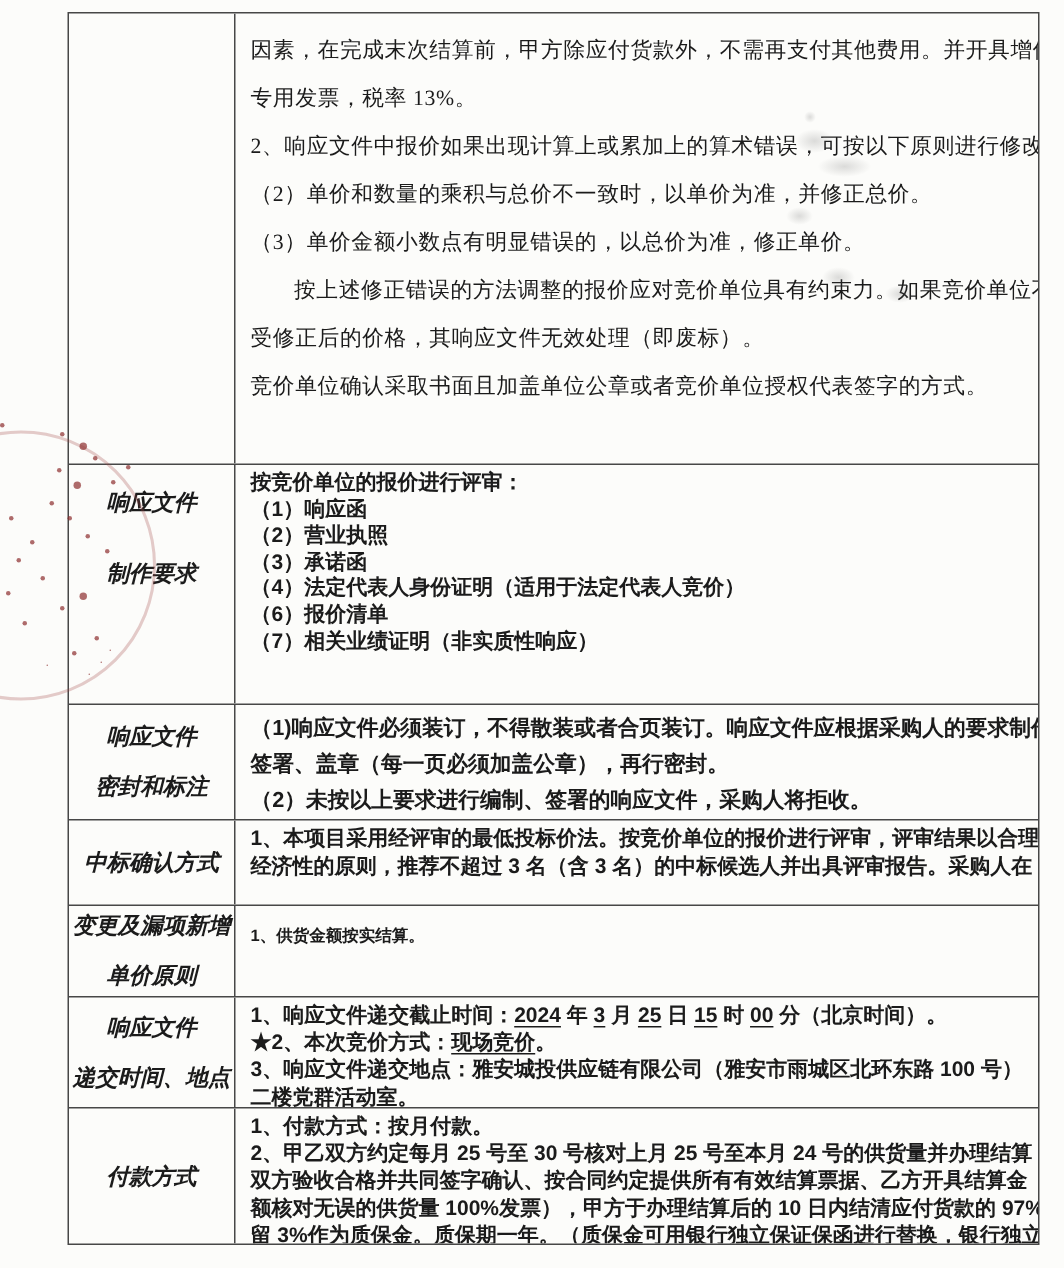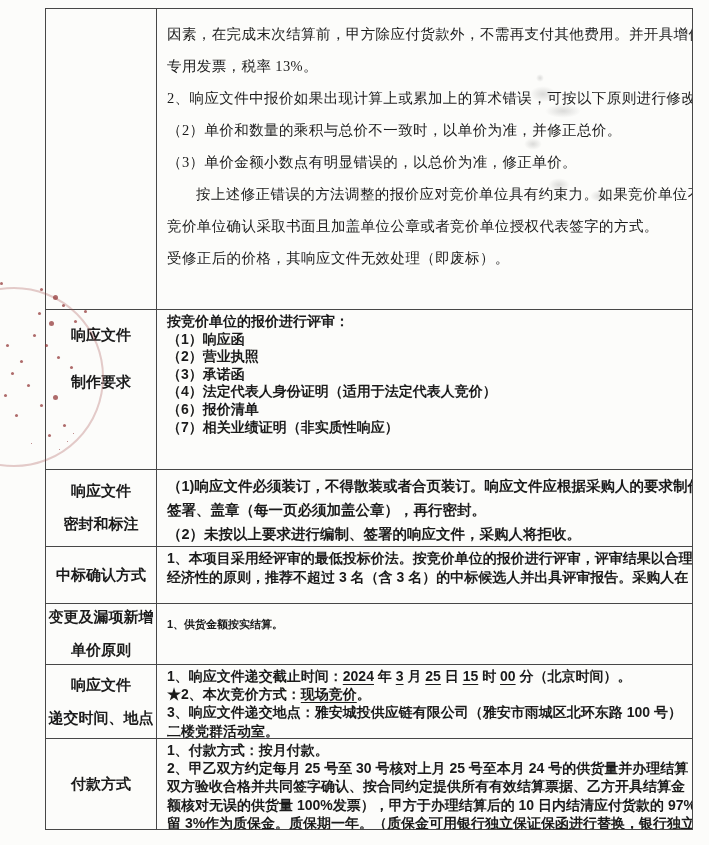--- a/index.html
+++ b/index.html
@@ -17,20 +17,21 @@
   .row{display:flex;box-sizing:border-box;overflow:hidden}
   .row + .row{border-top:1.5px solid var(--line,#474747)}
   .cell{box-sizing:border-box}
   .lab{
     width:111px;flex-shrink:0;
     border-right:1.5px solid var(--line,#474747);
     display:flex;flex-direction:column;align-items:center;justify-content:center;
     gap:14px;
     font-family:"Liberation Sans", sans-serif;font-weight:bold;font-size:15px;
     text-align:center;
+    font-style:italic;
   }
   .lab-top{justify-content:flex-start;padding-top:16px;gap:28px}
   .lab-line{white-space:nowrap}
   .con{
     flex:1;min-width:0;padding:0 4px 0 10px;overflow:hidden;
     font-family:"Liberation Sans", sans-serif;font-weight:bold;
   }
   .line{white-space:nowrap}
   .indent{text-indent:2em}
   .u{text-decoration:underline;text-underline-offset:3px}
@@ -98,22 +99,22 @@
   <div class="doc-table">
       <div class="row r0">
         <div class="cell lab"></div>
         <div class="cell con">
           <div class="line"><span>因素，在完成末次结算前，甲方除应付货款外，不需再支付其他费用。并开具增值税</span></div>
           <div class="line"><span>专用发票，税率 13%。</span></div>
           <div class="line"><span>2、响应文件中报价如果出现计算上或累加上的算术错误，可按以下原则进行修改：</span></div>
           <div class="line"><span>（2）单价和数量的乘积与总价不一致时，以单价为准，并修正总价。</span></div>
           <div class="line"><span>（3）单价金额小数点有明显错误的，以总价为准，修正单价。</span></div>
           <div class="line indent"><span>按上述修正错误的方法调整的报价应对竞价单位具有约束力。如果竞价单位不接</span></div>
+          <div class="line"><span>受修正后的价格，其响应文件无效处理（即废标）。</span></div>
           <div class="line"><span>竞价单位确认采取书面且加盖单位公章或者竞价单位授权代表签字的方式。</span></div>
-          <div class="line"><span>受修正后的价格，其响应文件无效处理（即废标）。</span></div>
         </div>
       </div>
       <div class="row r1">
         <div class="cell lab lab-top">
           <div class="lab-line">响应文件</div>
           <div class="lab-line">制作要求</div>
         </div>
         <div class="cell con">
           <div class="line"><span>按竞价单位的报价进行评审：</span></div>
           <div class="line"><span>（1）响应函</span></div>

